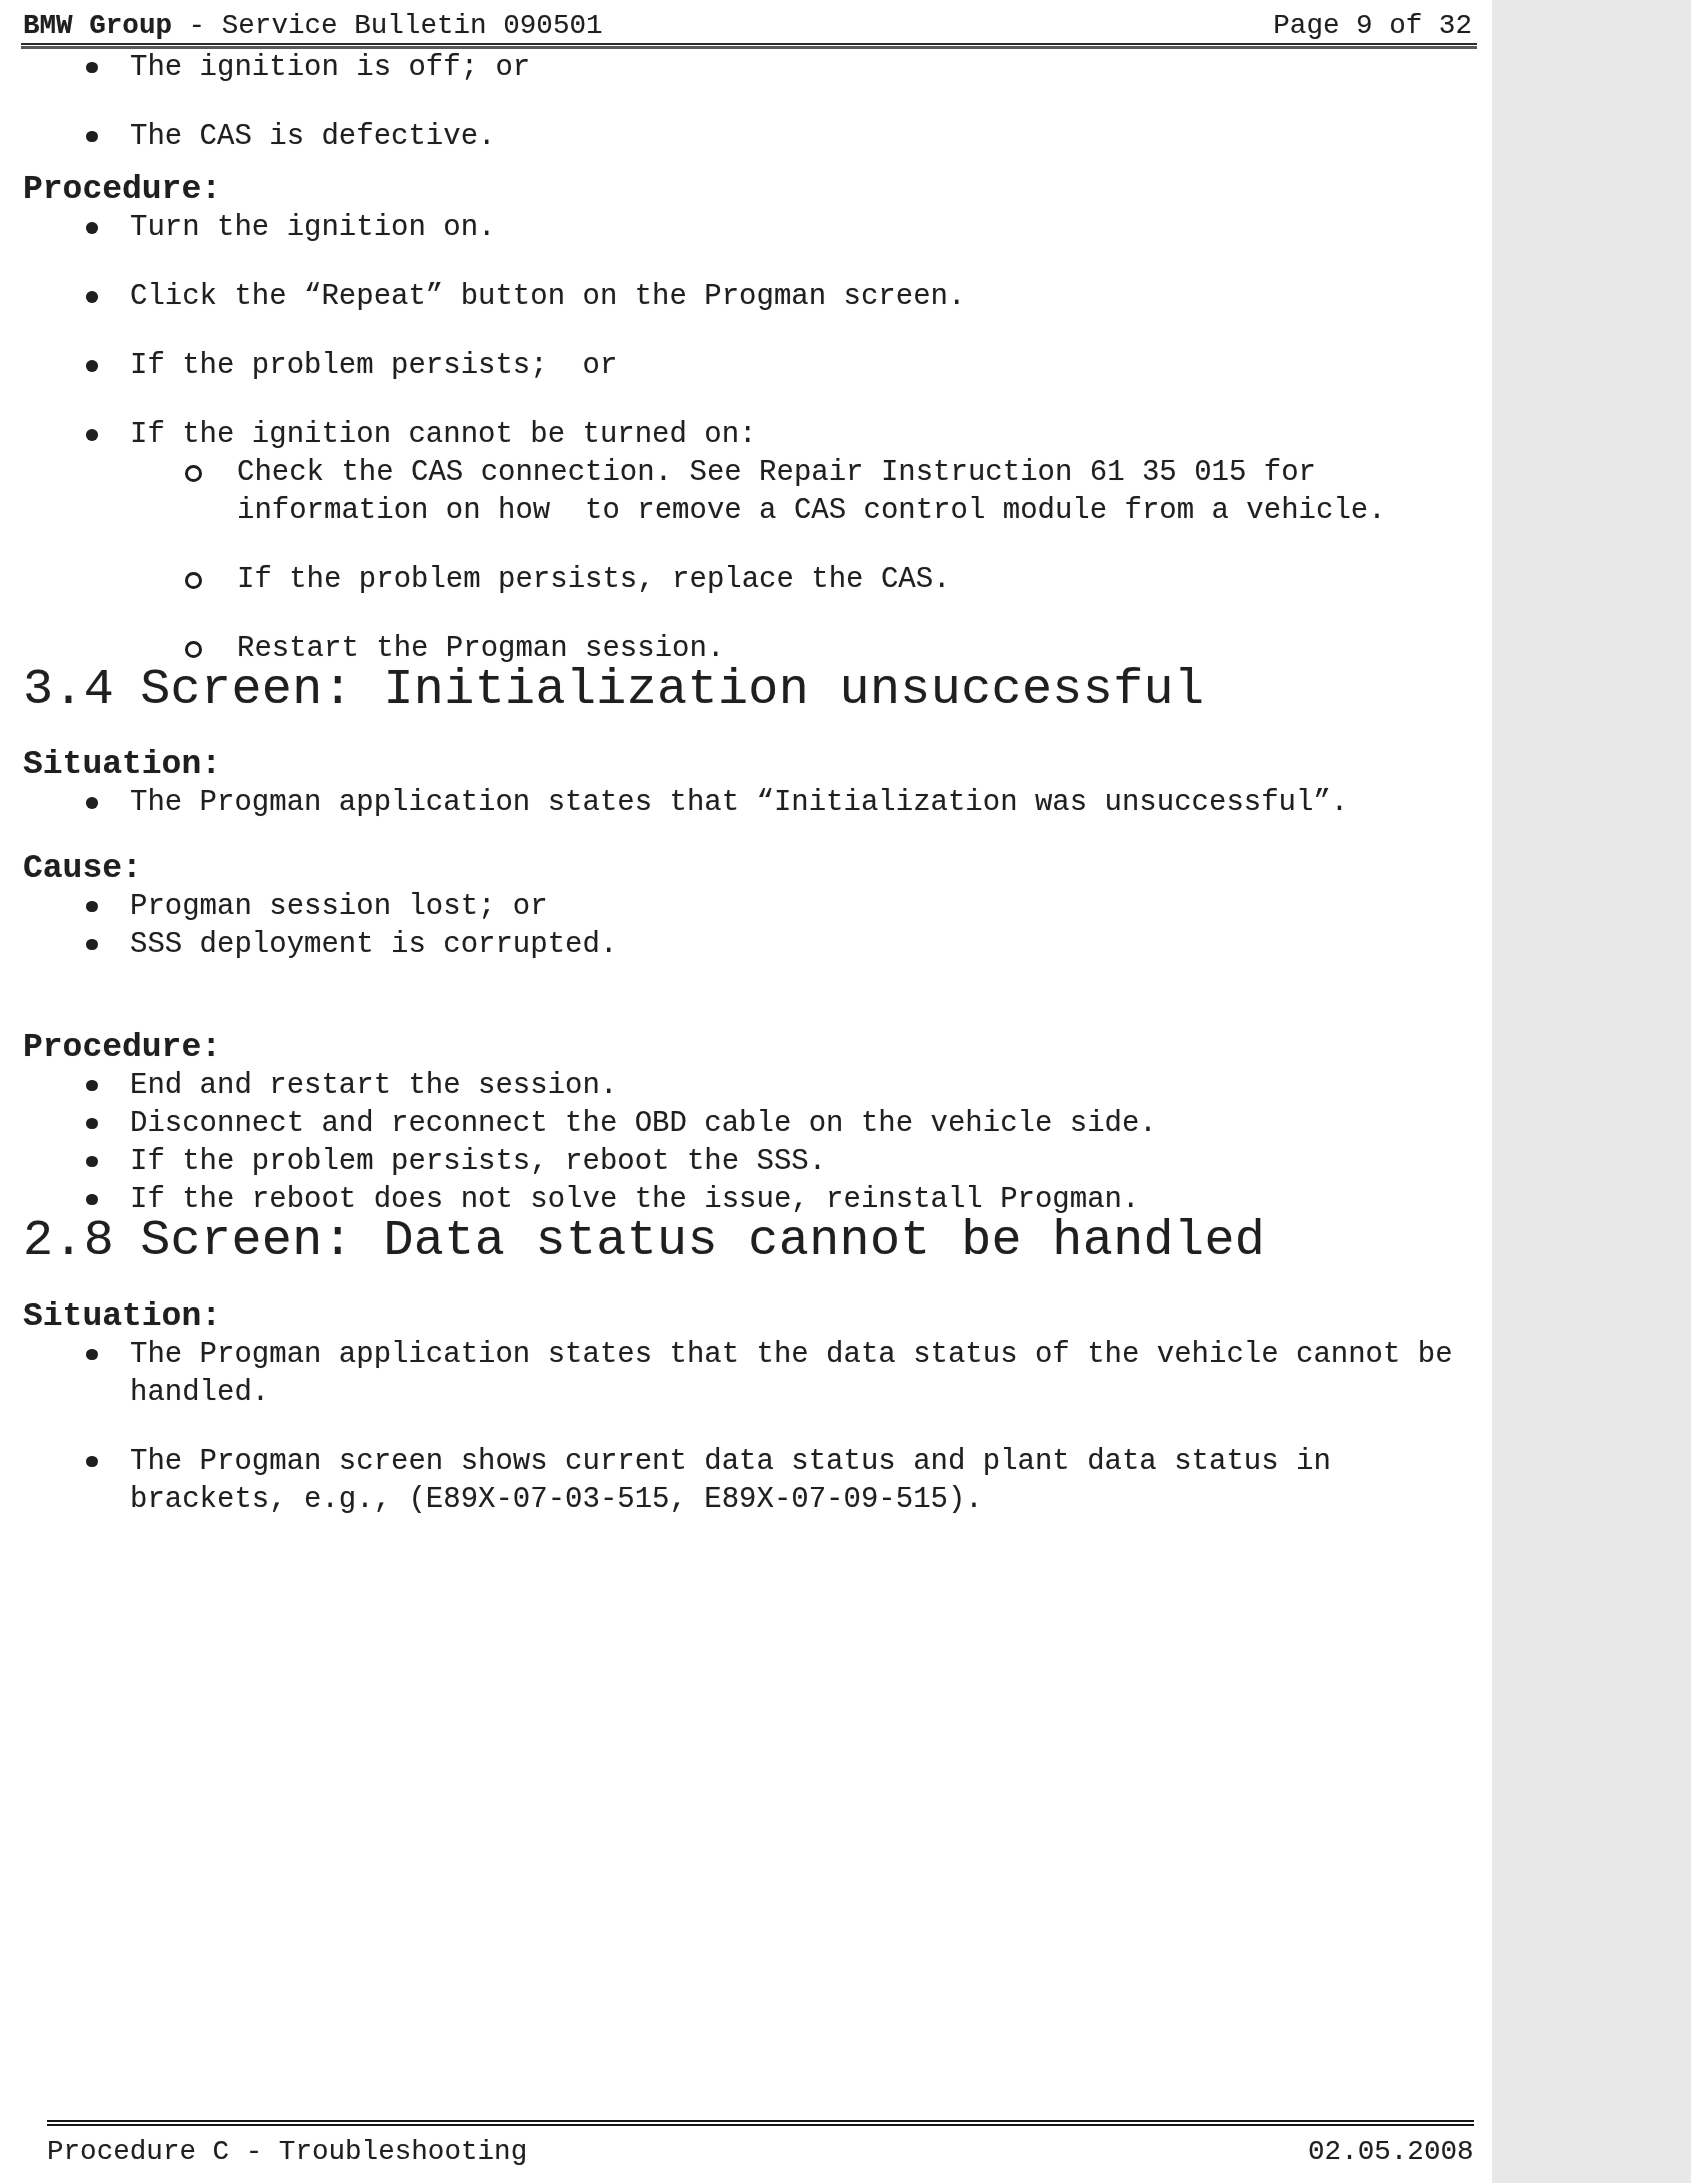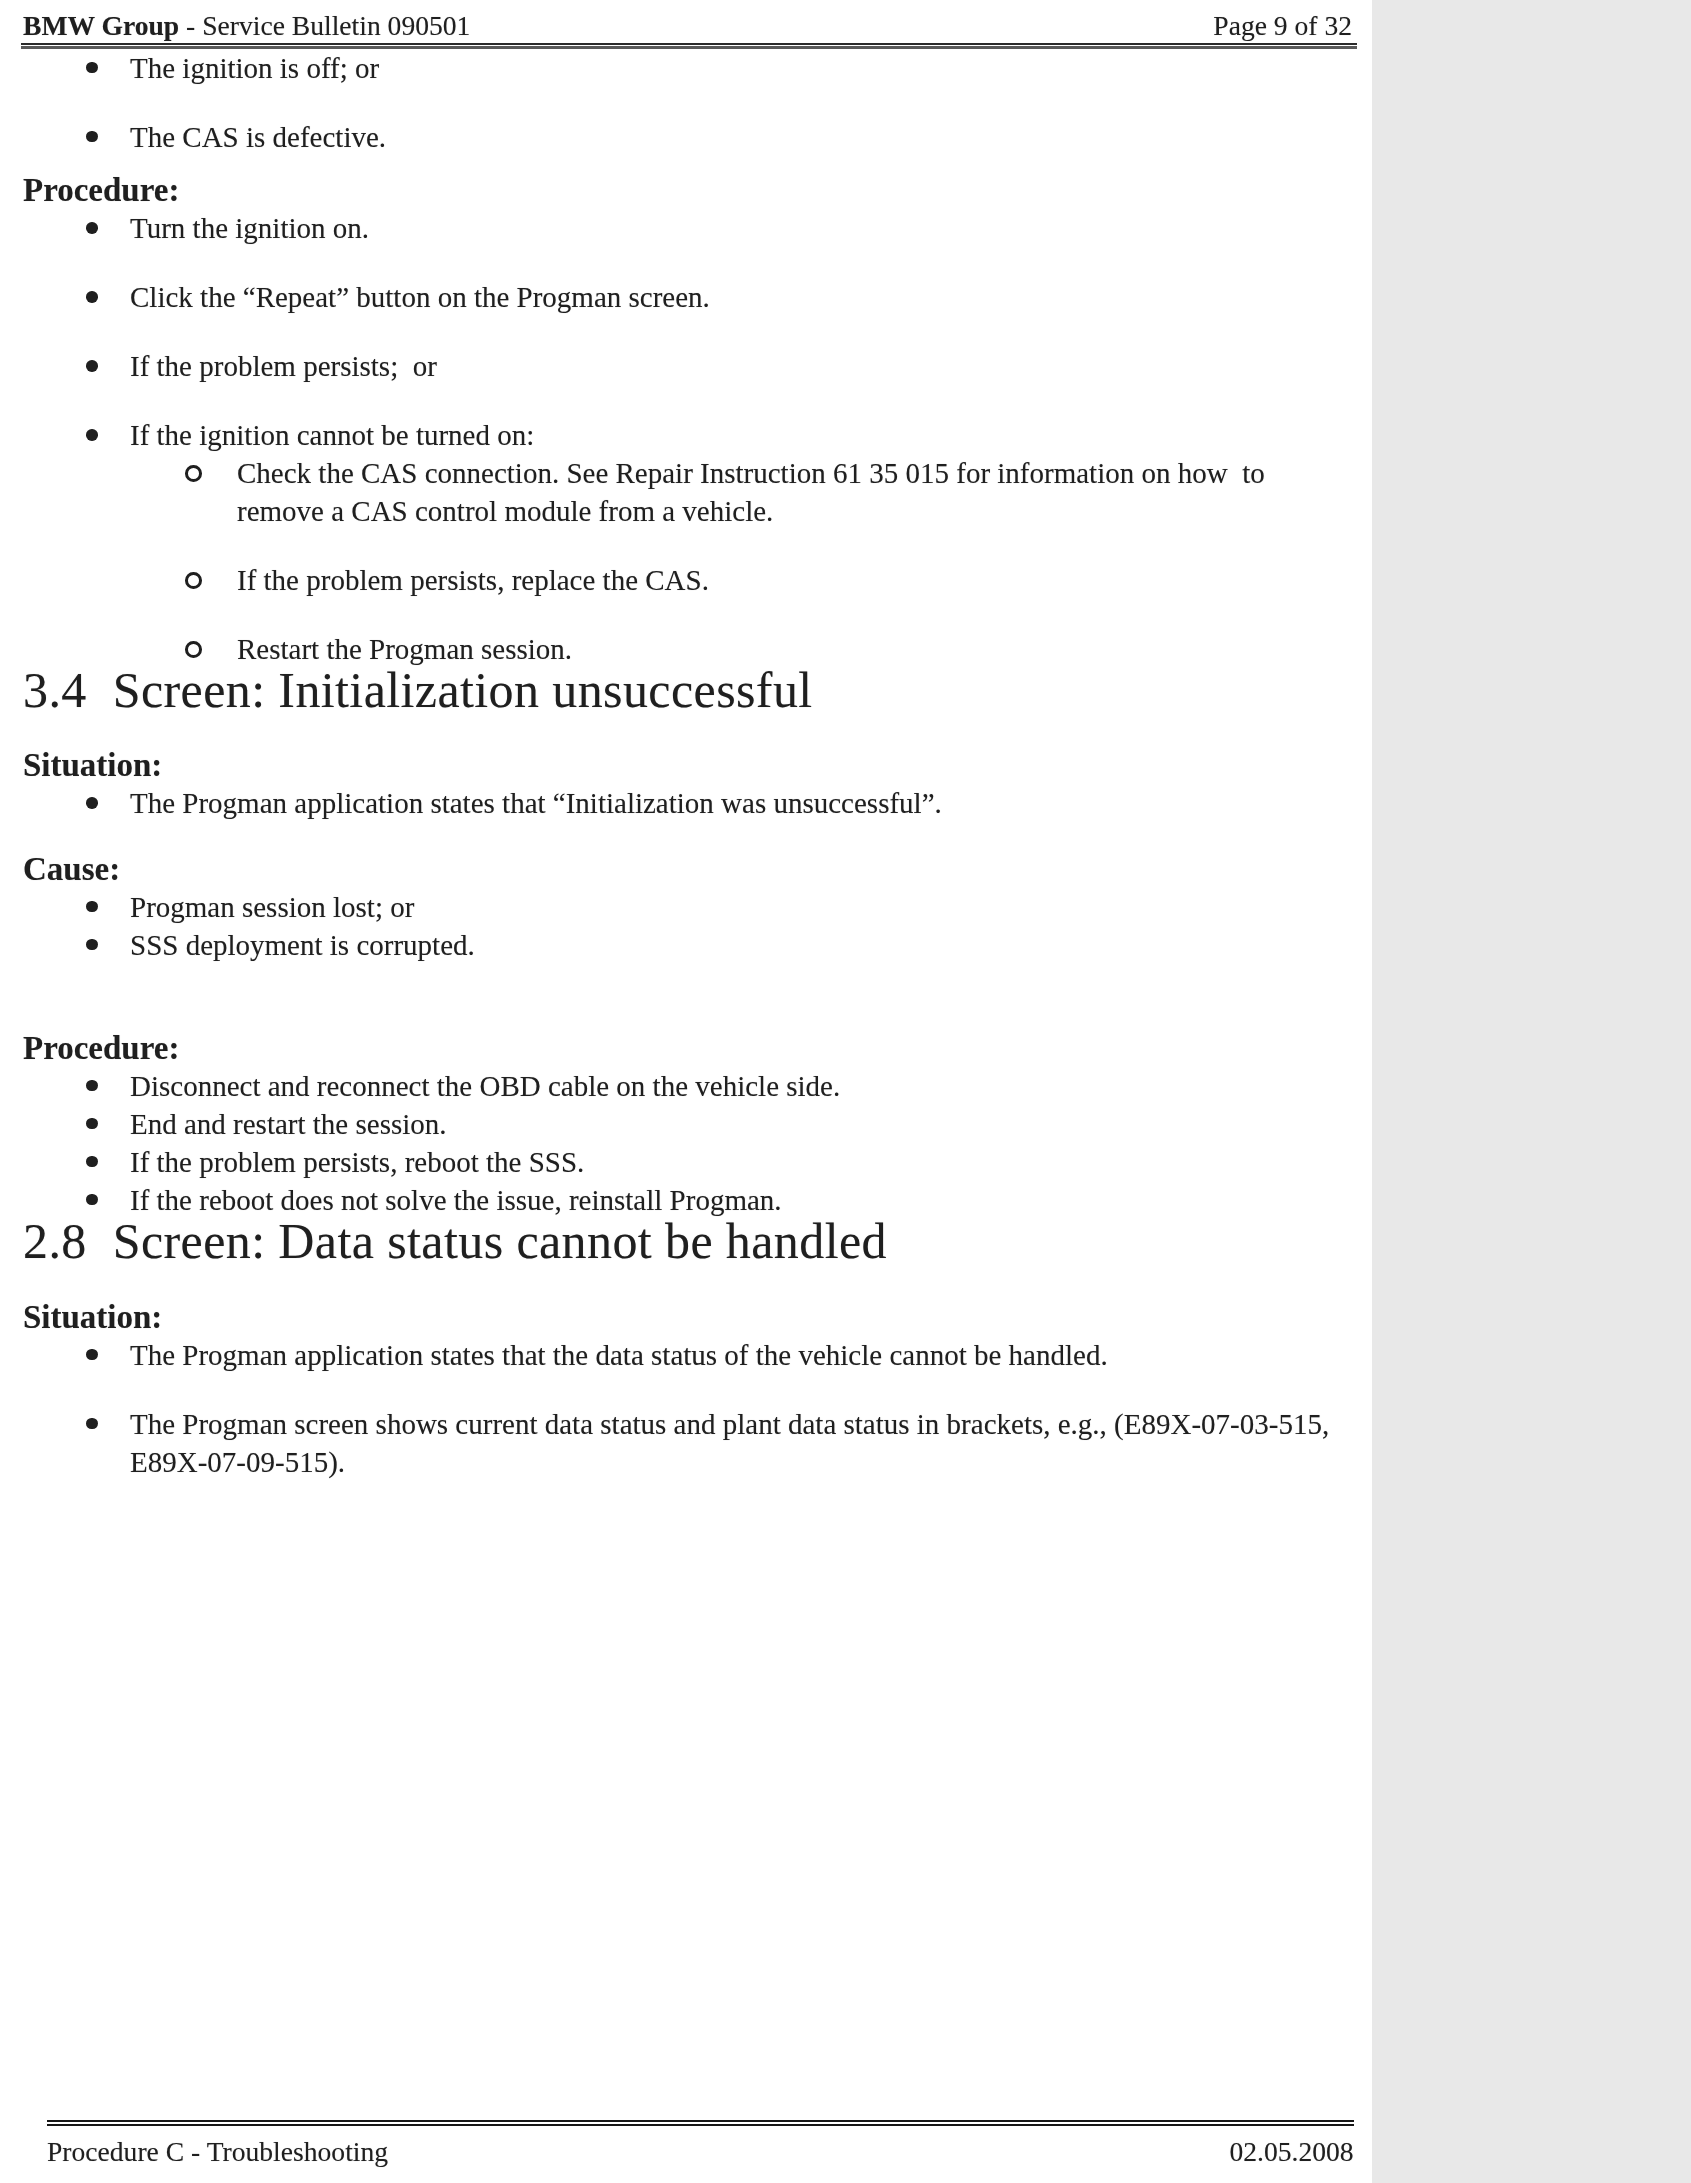--- a/index.html
+++ b/index.html
@@ -1,21 +1,21 @@
 <!DOCTYPE html>
 <html style="font-size:12.3px"><head>
 <meta charset="utf-8">
 <style>
   html, body { margin: 0; padding: 0; background: #e8e8e8; }
   .page {
     position: relative;
-    width: 1372px;
+    width: 1492px;
     height: 2183px;
     background: #ffffff;
-    font-family: Liberation Serif, serif;
+    font-family: Liberation Mono, monospace;
     color: #1f1f1f;
     overflow: hidden;
     text-shadow: 0 0 0.8px rgba(30,30,30,0.35);
   }
   
   .header-row {
     display: flex;
     justify-content: space-between;
     align-items: baseline;
     padding: 7.7px 20px 0 23px;
@@ -169,22 +169,22 @@
     <div class="label mt-cause">Cause:</div>
 
     <ul class="mt-ulcause gap43">
       <li class="b-li"><span class="li-text">Progman session lost; or</span></li>
       <li class="b-li"><span class="li-text">SSS deployment is corrupted.</span></li>
     </ul>
 
     <div class="label mt-proc2">Procedure:</div>
 
     <ul class="mt-ulproc2 gap43">
+      <li class="b-li"><span class="li-text">End and restart the session.</span></li>
       <li class="b-li"><span class="li-text">Disconnect and reconnect the OBD cable on the vehicle side.</span></li>
-      <li class="b-li"><span class="li-text">End and restart the session.</span></li>
       <li class="b-li"><span class="li-text">If the problem persists, reboot the SSS.</span></li>
       <li class="b-li"><span class="li-text">If the reboot does not solve the issue, reinstall Progman.</span></li>
     </ul>
 
     <h2 class="section mt-h35">
       <span class="num">2.8</span><span>Screen: Data status cannot be handled</span>
     </h2>
 
     <div class="label mt-sit35">Situation:</div>
 

